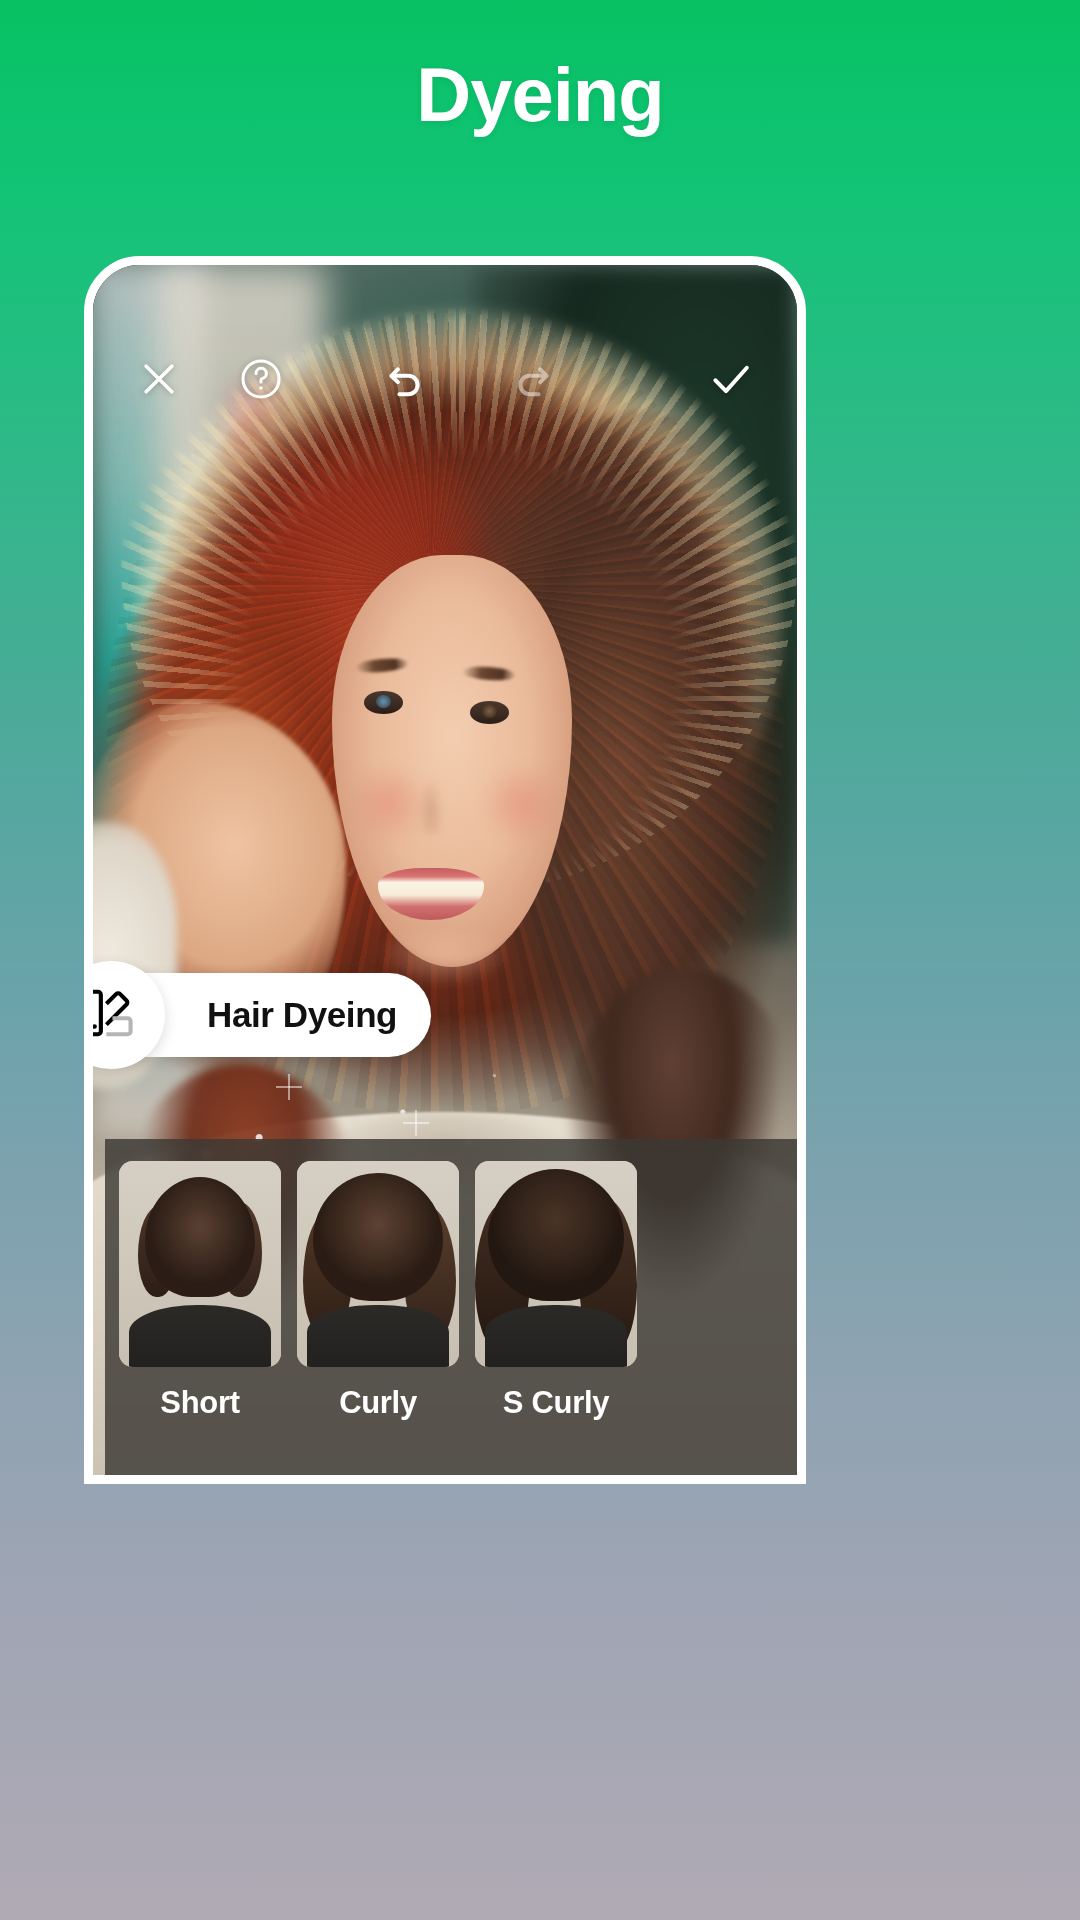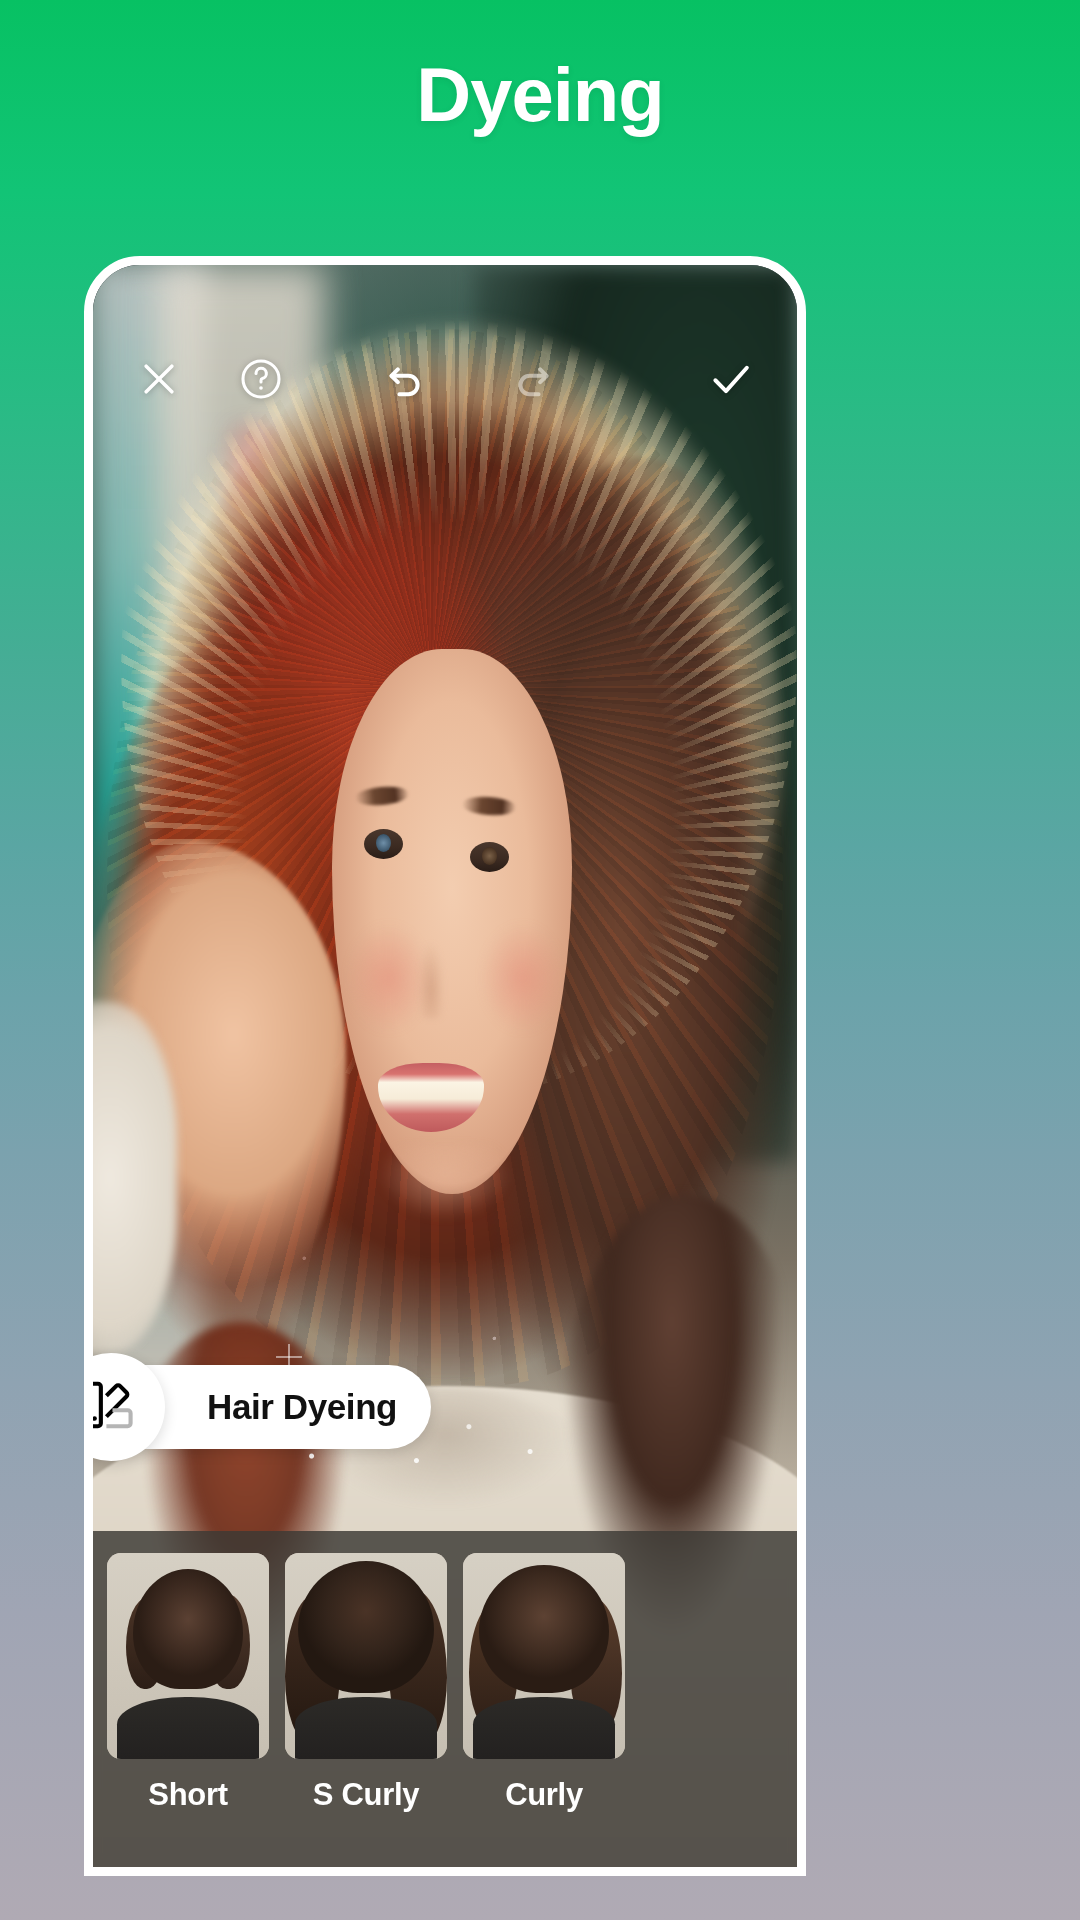--- a/index.html
+++ b/index.html
@@ -38,21 +38,21 @@
     line-height:1.12;
     letter-spacing:-1px;
     text-shadow:0 2px 6px rgba(0,60,40,.10);
   }
   .headline .l2 { display:block; }
 
   
   .phone {
     position:absolute;
     left:84px; top:256px;
-    width:722px; height:1620px;
+    width:722px; height:1228px;
     border:9px solid #ffffff;
     border-top-left-radius:56px;
     border-top-right-radius:56px;
     overflow:hidden;
     background:#0a1418;
   }
   .phone-inner {
     position:absolute; inset:0;
     overflow:hidden;
   }
@@ -272,21 +272,21 @@
   .chip-circle {
     width:108px; height:108px; border-radius:50%;
     background:#ffffff;
     display:flex; align-items:center; justify-content:center;
     box-shadow:0 4px 14px rgba(0,0,0,.14);
     position:relative; z-index:2;
   }
 
   
   .strip {
-    position:absolute; left:0; right:0; bottom:0;
+    position:absolute; left:12px; right:0; bottom:0;
     height:336px;
     background:rgba(60,57,52,.82);
     backdrop-filter:blur(4px);
     display:flex; align-items:flex-start;
     padding:22px 14px 0 14px;
     gap:16px;
     overflow:hidden;
     z-index:5;
   }
   .thumb-cell { width:162px; flex:0 0 162px; }
@@ -502,45 +502,45 @@
             <div class="tmouth"></div>
             <div class="thair h-short"></div>
             <div class="tbody"></div>
           </div>
           <div class="thumb-label">Short</div>
         </div>
 
         <div class="thumb-cell">
           <div class="thumb">
             <div class="bgw"></div>
+            <div class="thair h-curly-l"></div>
+            <div class="thair h-curly-r"></div>
+            <div class="tface"></div>
+            <div class="teye l"></div>
+            <div class="teye r"></div>
+            <div class="tmouth"></div>
+            <div class="thair h-curly"></div>
+            <div class="tbody"></div>
+          </div>
+          <div class="thumb-label">Curly</div>
+        </div>
+
+        <div class="thumb-cell">
+          <div class="thumb">
+            <div class="bgw"></div>
             <div class="thair h-scurly-l"></div>
             <div class="thair h-scurly-r"></div>
             <div class="tface"></div>
             <div class="teye l"></div>
             <div class="teye r"></div>
             <div class="tmouth"></div>
             <div class="thair h-scurly"></div>
             <div class="tbody"></div>
           </div>
           <div class="thumb-label">S Curly</div>
         </div>
 
-        <div class="thumb-cell">
-          <div class="thumb">
-            <div class="bgw"></div>
-            <div class="thair h-curly-l"></div>
-            <div class="thair h-curly-r"></div>
-            <div class="tface"></div>
-            <div class="teye l"></div>
-            <div class="teye r"></div>
-            <div class="tmouth"></div>
-            <div class="thair h-curly"></div>
-            <div class="tbody"></div>
-          </div>
-          <div class="thumb-label">Curly</div>
-        </div>
-
 
       </div>
 
     </div>
   </div>
 </div>
 
 </body></html>

